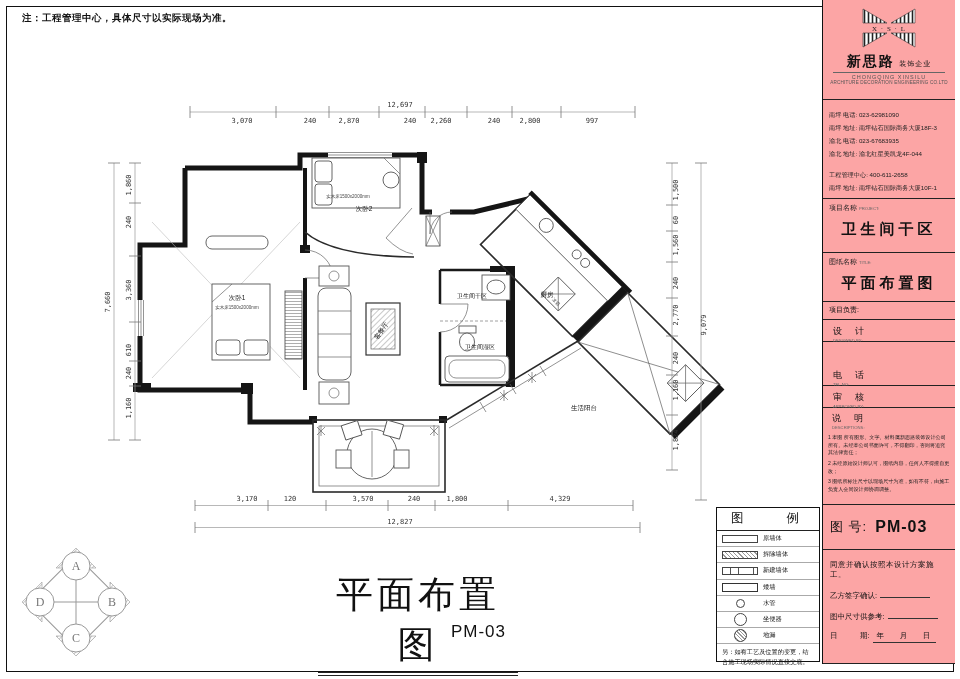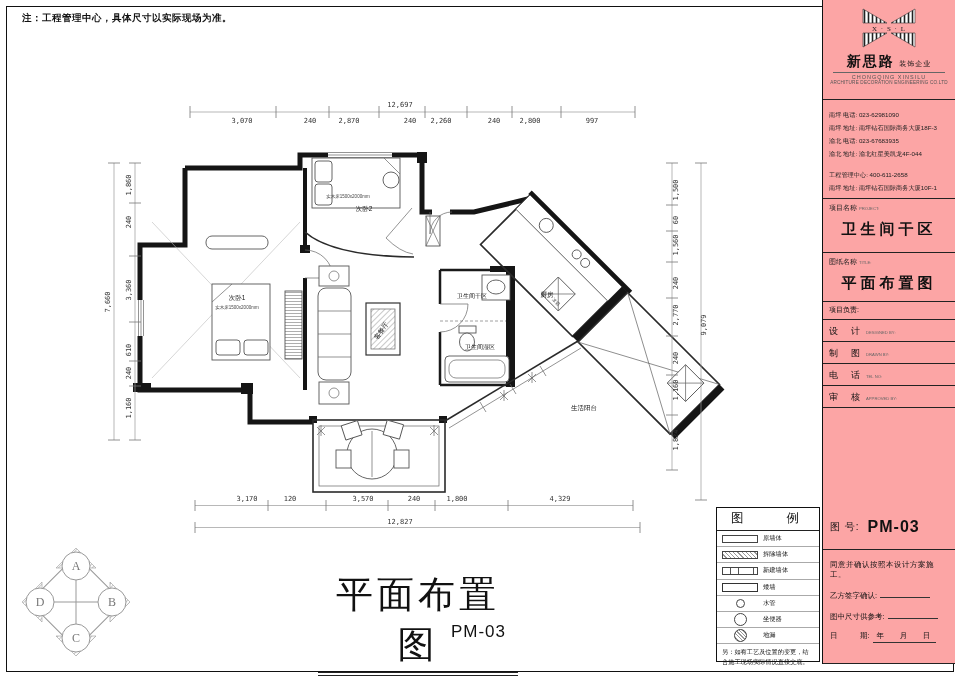--- a/index.html
+++ b/index.html
@@ -39,29 +39,29 @@
   .logo-en2{font-size:4.6px;color:#555;letter-spacing:.2px;}
   .contact-sec{top:101px;height:98px;padding:7px 6px;font-size:6.2px;color:#222;}
   .contact-sec div{line-height:13px;white-space:nowrap;}
   .contact-gap{height:8px;}
   .proj-sec{top:199px;height:54px;padding:4px 6px;}
   .sec-label{font-size:7px;color:#222;}
   .sec-label .en{font-size:4.2px;color:#666;}
   .big-val{text-align:center;font-size:15px;font-weight:bold;letter-spacing:4px;margin-top:7px;}
   .sheet-sec{top:253px;height:49px;padding:4px 6px;}
   .leader-sec{top:302px;height:18px;padding:3px 6px;font-size:7px;}
-  .frow{display:flex;align-items:baseline;padding:5px 6px 0 6px;height:22px;}
+  .frow{display:flex;align-items:baseline;padding:5px 6px 0 6px;height:22px;flex-direction:column;}
   .frow .cn{font-size:9px;letter-spacing:2px;}
   .frow .en{font-size:4.2px;color:#666;margin-left:4px;}
   .f0{top:320px}.f1{top:342px}.f2{top:364px}.f3{top:386px}
   .desc-sec{top:408px;height:97px;padding:4px 5px;}
   .desc-notes{margin-top:4px;font-size:5.1px;color:#222;line-height:1.5;}
   .desc-notes p{margin:0 0 3px 0;}
   .dno-sec{top:505px;height:45px;display:flex;align-items:center;padding:0 7px;}
-  .dno-label{font-size:10px;letter-spacing:1px;}
+  .dno-label{font-size:13px;letter-spacing:1px;}
   .dno-val{font-size:16px;font-weight:bold;letter-spacing:1px;margin-left:8px;}
   .confirm-sec{top:550px;height:114px;border-bottom:none;padding:10px 7px;font-size:7.5px;}
   .confirm-sec .stmt{letter-spacing:.5px;}
   .sig-row{margin-top:9px;white-space:nowrap;}
   .sig-line{display:inline-block;width:50px;border-bottom:.8px solid #333;height:8px;margin-left:3px;}
   .date-val{display:inline-block;border-bottom:.8px solid #333;padding:0 4px 1px 4px;margin-left:3px;letter-spacing:2px;}
 
   
   .legend{position:absolute;left:716px;top:507px;width:104px;height:155px;border:1.5px solid #111;background:#fff;box-sizing:border-box;}
   .legend-title{height:20px;border-bottom:1px solid #222;text-align:center;font-size:12.5px;letter-spacing:6px;padding-top:2px;}
@@ -322,33 +322,40 @@
       <span class="en">TITLE:</span></div>
     <div class="big-val">平面布置图</div>
   </div>
 
   <div class="sec leader-sec">项目负责:</div>
 
   <div class="sec frow f0">
     <span class="cn">设　计</span>
     <span class="en">DESIGNED BY:</span>
   </div>
-  <div class="sec frow f1">
-    <span class="cn">制　图</span>
-    <span class="en">DRAWN BY:</span>
-  </div>
   <div class="sec frow f2">
     <span class="cn">电　话</span>
     <span class="en">TEL NO:</span>
   </div>
   <div class="sec frow f3">
     <span class="cn">审　核</span>
     <span class="en">APPROVED BY:</span>
   </div>
 
+  <div class="sec desc-sec">
+    <div class="frow" style="padding:0;height:auto">
+      <span class="cn">说　明</span>
+      <span class="en">DESCRIPTIONS:</span>
+    </div>
+    <div class="desc-notes">
+      <p>1 本图 所有图形、文字、材料属新思路装饰设计公司所有。未经本公司书面许可，不得翻印，否则将追究其法律责任；</p>
+      <p>2 未经原始设计师认可，图纸内容，任何人不得擅自更改；</p>
+      <p>3 图纸所标注尺寸以现场尺寸为准，如有不符，由施工负责人会同设计师协调调整。</p>
+    </div>
+  </div>
 
   <div class="sec dno-sec">
     <span class="dno-label">图 号:</span>
     <span class="dno-val">PM-03</span>
   </div>
 
   <div class="sec confirm-sec">
     <div class="stmt">同意并确认按照本设计方案施工。</div>
     <div class="sig-row"><span>乙方签字确认:</span><span class="sig-line"></span></div>
     <div class="sig-row"><span>图中尺寸供参考:</span><span class="sig-line"></span></div>

